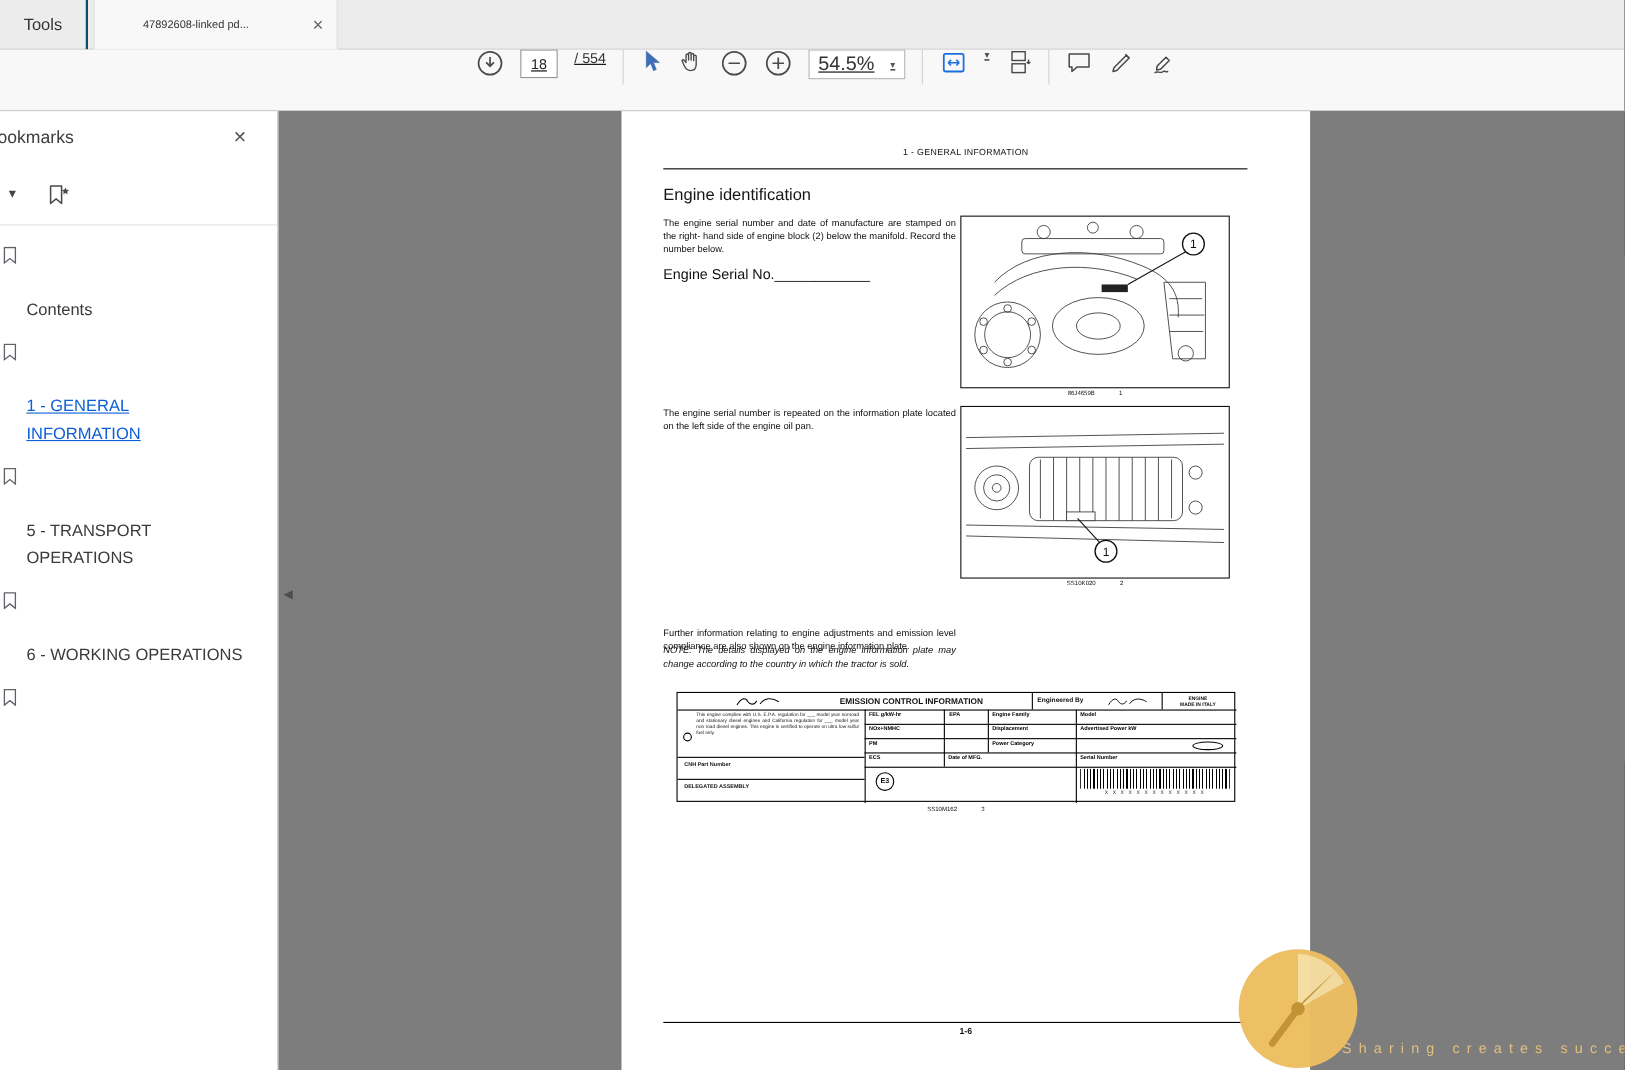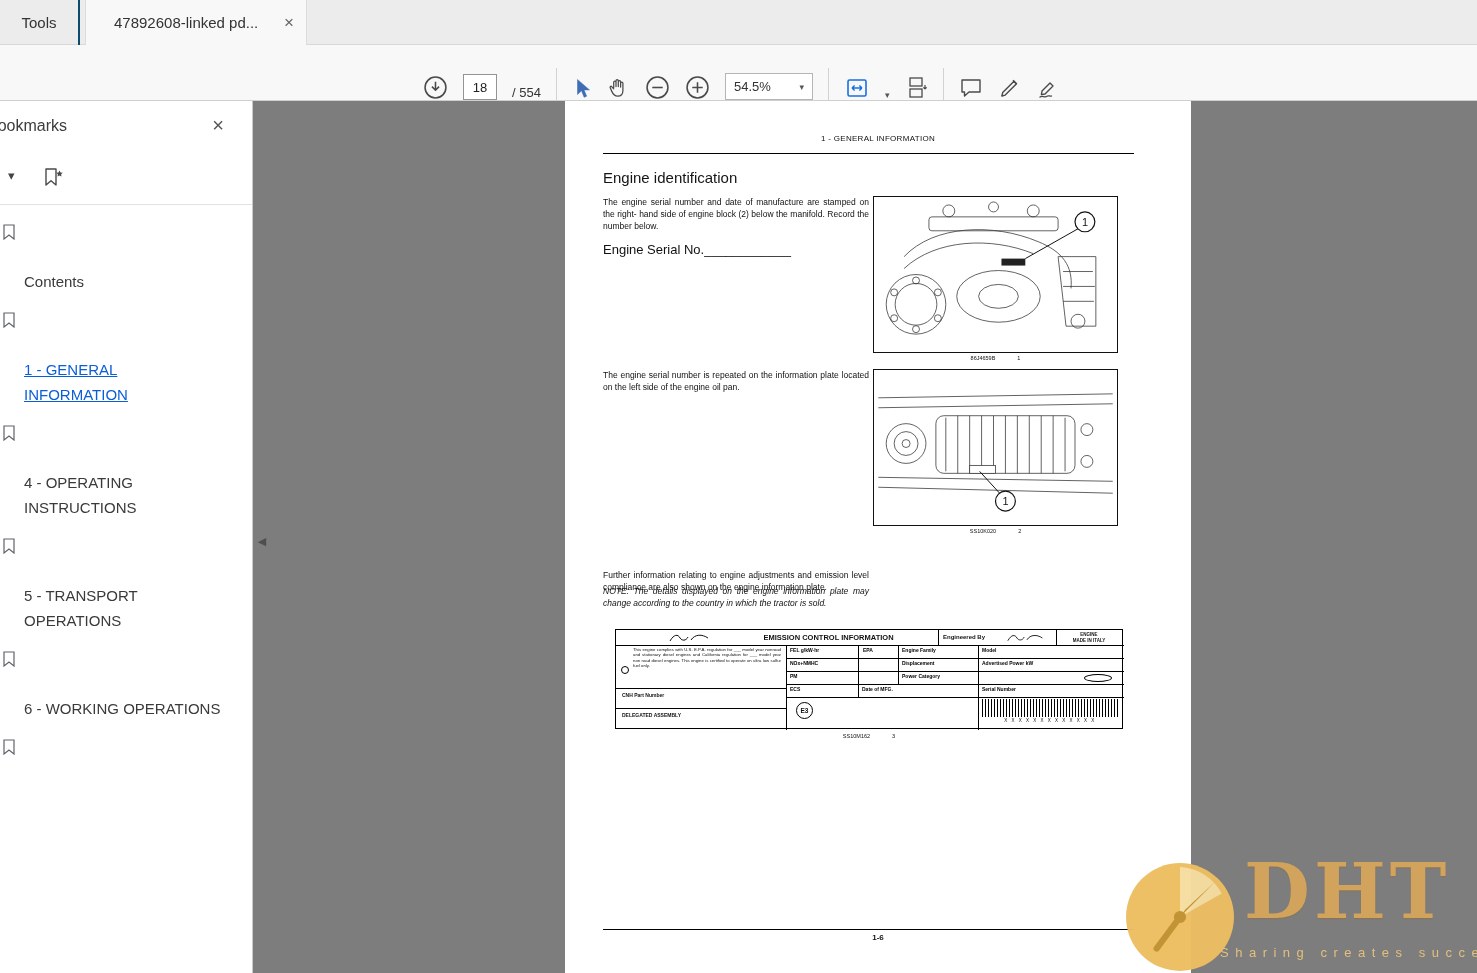--- a/index.html
+++ b/index.html
@@ -7,33 +7,33 @@
   #app {
     position: relative; width: 1477px; height: 973px; overflow: hidden;
     background: #7d7d7d; font-family: "Liberation Sans", sans-serif;
   }
   
   #tabbar { position:absolute; top:0; left:0; right:0; height:45px; background:#ececec; border-bottom:1px solid #d8d8d8; }
   .tab-tools { position:absolute; left:0; top:0; width:80px; height:45px; line-height:45px; text-align:center;
     font-size:15px; color:#333; border-right:2px solid #0c4a6e; cursor:pointer; }
   .tab-doc { position:absolute; left:85px; top:0; width:222px; height:45px; background:#f8f8f8;
     border-left:1px solid #dcdcdc; border-right:1px solid #dcdcdc; cursor:pointer; }
-  .tab-doc .tab-label { position:absolute; left:28px; top:0; line-height:45px; font-size:15px; color:#333; }
+  .tab-doc .tab-label { position:absolute; left:44px; top:0; line-height:45px; font-size:10px; color:#333; }
   .tab-doc .tab-close { position:absolute; right:12px; top:0; line-height:45px; font-size:17px; color:#666; cursor:pointer; }
   
   #toolbar { position:absolute; top:45px; left:0; right:0; height:56px; background:#f8f8f8; border-bottom:1px solid #cfcfcf; }
-  #tb-group { position:absolute; left:423px; top:0; height:55px; display:flex; align-items:flex-end; gap:15px; }
+  #tb-group { position:absolute; left:433px; top:0; height:55px; display:flex; align-items:flex-start; gap:15px;text-decoration:underline; }
   .tb-btn { display:flex; align-items:center; justify-content:center; cursor:pointer; }
   .tb-sep { width:1px; height:32px; background:#d2d2d2; }
   #page-input { width:34px; height:26px; border:1px solid #949494; background:#fff; text-align:center;
     font-size:13px; font-family:"Liberation Sans",sans-serif; color:#222; }
   #page-total { font-size:13px; color:#333; }
   #zoom-box { width:88px; height:27px; border:1px solid #b5b5b5; background:#fff; display:flex; align-items:center;
     justify-content:space-between; padding:0 8px; cursor:pointer; }
-  #zoom-box .zv { font-size:13px; color:#333; }
+  #zoom-box .zv { font-size:18px; color:#333; }
   .caret { font-size:9px; color:#555; }
   
   #sidebar { position:absolute; top:101px; left:0; width:253px; bottom:0; background:#fff;
     border-right:1px solid #c9c9c9; overflow:hidden; }
   #sb-header { position:relative; height:54px; }
   #sb-title { position:absolute; left:-13px; top:16px; font-size:16px; color:#3c3c3c; }
   #sb-close { position:absolute; right:28px; top:13px; font-size:20px; color:#555; cursor:pointer; }
   #sb-tools { position:relative; height:50px; border-bottom:1px solid #e2e2e2; }
   #sb-caret { position:absolute; left:8px; top:13px; font-size:13px; color:#444; cursor:pointer; }
   #sb-addbm { position:absolute; left:42px; top:12px; cursor:pointer; }
@@ -198,27 +198,20 @@
               <path d="M2 1h10v14l-5-4-5 4z" fill="none" stroke="#5f6368" stroke-width="1.2"></path>
             </svg></span>
         <span class="bm-label">Contents</span>
       </div>
       <div class="bm-item active">
         <span class="bm-ico"><svg width="14" height="16" viewBox="0 0 14 16">
               <path d="M2 1h10v14l-5-4-5 4z" fill="none" stroke="#5f6368" stroke-width="1.2"></path>
             </svg></span>
         <span class="bm-label">1 - GENERAL
 INFORMATION</span>
-      </div>
-      <div class="bm-item">
-        <span class="bm-ico"><svg width="14" height="16" viewBox="0 0 14 16">
-              <path d="M2 1h10v14l-5-4-5 4z" fill="none" stroke="#5f6368" stroke-width="1.2"></path>
-            </svg></span>
-        <span class="bm-label">4 - OPERATING
-INSTRUCTIONS</span>
       </div>
       <div class="bm-item">
         <span class="bm-ico"><svg width="14" height="16" viewBox="0 0 14 16">
               <path d="M2 1h10v14l-5-4-5 4z" fill="none" stroke="#5f6368" stroke-width="1.2"></path>
             </svg></span>
         <span class="bm-label">5 - TRANSPORT
 OPERATIONS</span>
       </div>
       <div class="bm-item">
         <span class="bm-ico"><svg width="14" height="16" viewBox="0 0 14 16">
@@ -381,18 +374,17 @@
     <div id="wm">
       <div id="wm-circle">
         <svg width="112" height="112" viewBox="0 0 110 110">
           <circle cx="55" cy="55" r="53" fill="#edbe62"></circle>
           <path d="M55 55 L55 6 A49 49 0 0 1 96 32 Z" fill="#f6dda0"></path>
           <path d="M55 55 L90 20 L60 48 Z" fill="#c2912f"></path>
           <path d="M55 55 L32 86" stroke="#c2912f" stroke-width="6" stroke-linecap="round"></path>
           <circle cx="55" cy="55" r="6" fill="#c2912f"></circle>
         </svg>
       </div>
-      <div id="wm-title">DHT</div>
       <div id="wm-sub">Sharing creates success</div>
     </div>
   </div>
 
 </div>
 
 </body></html>

